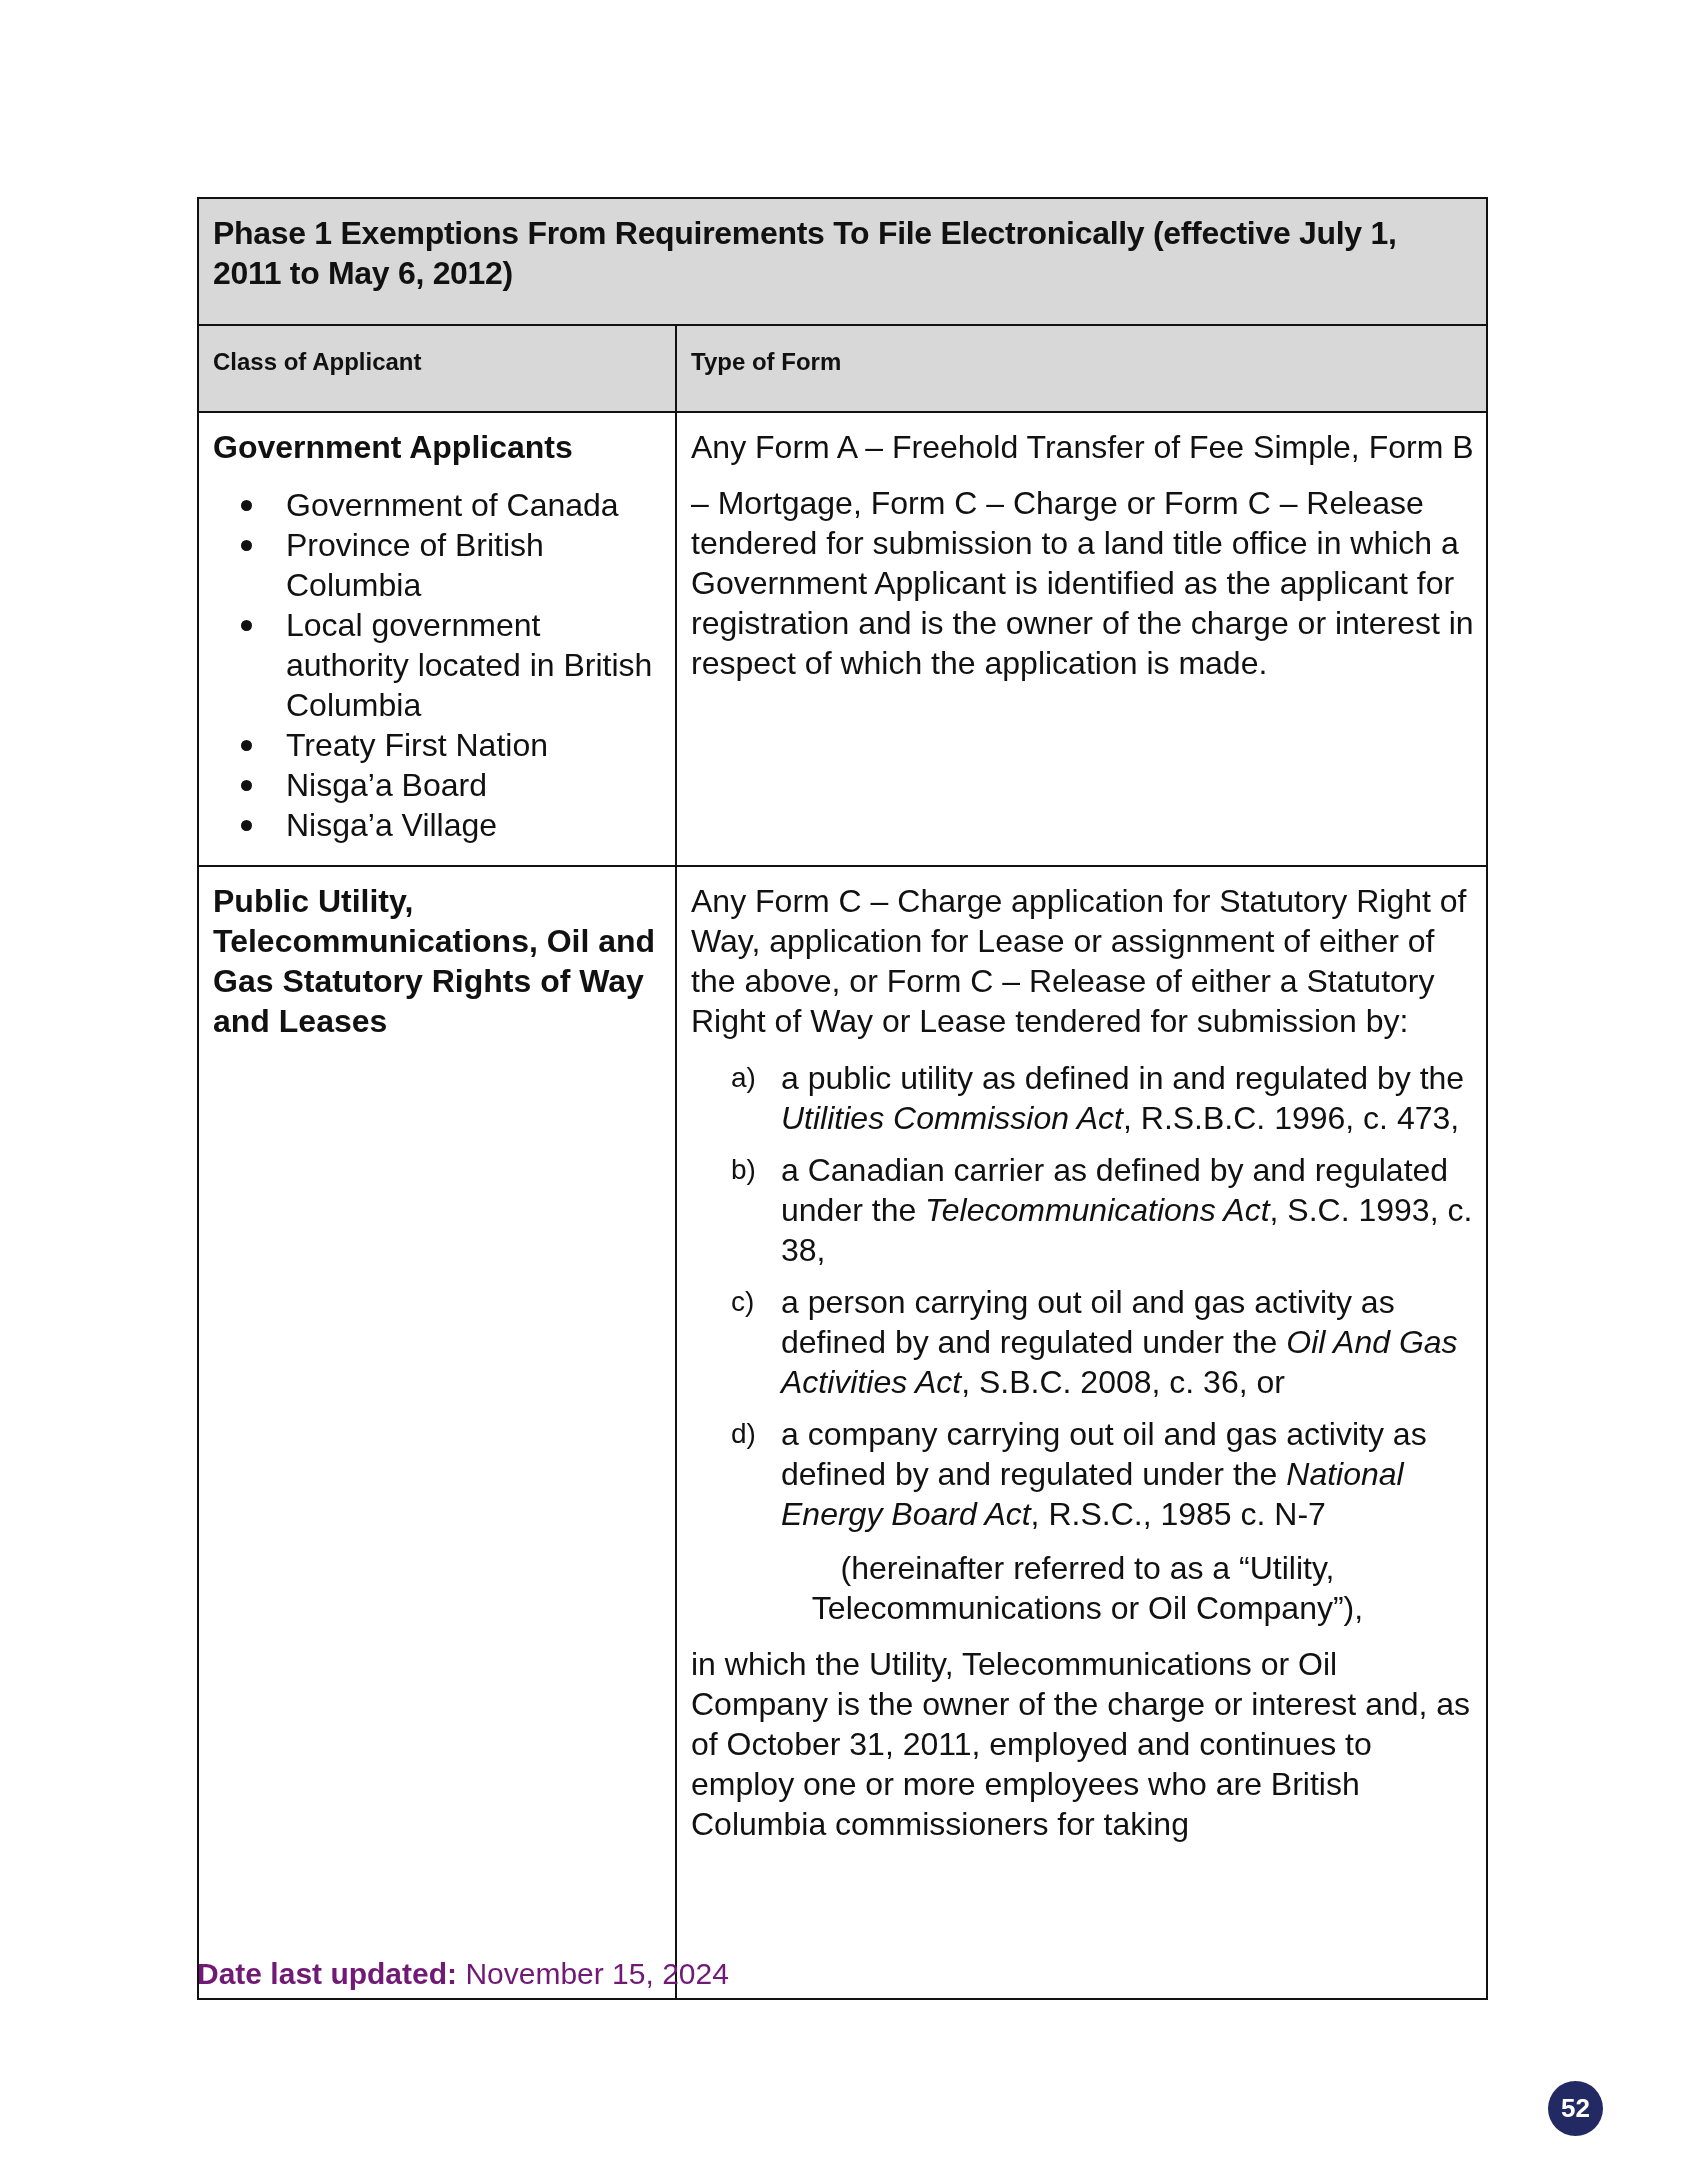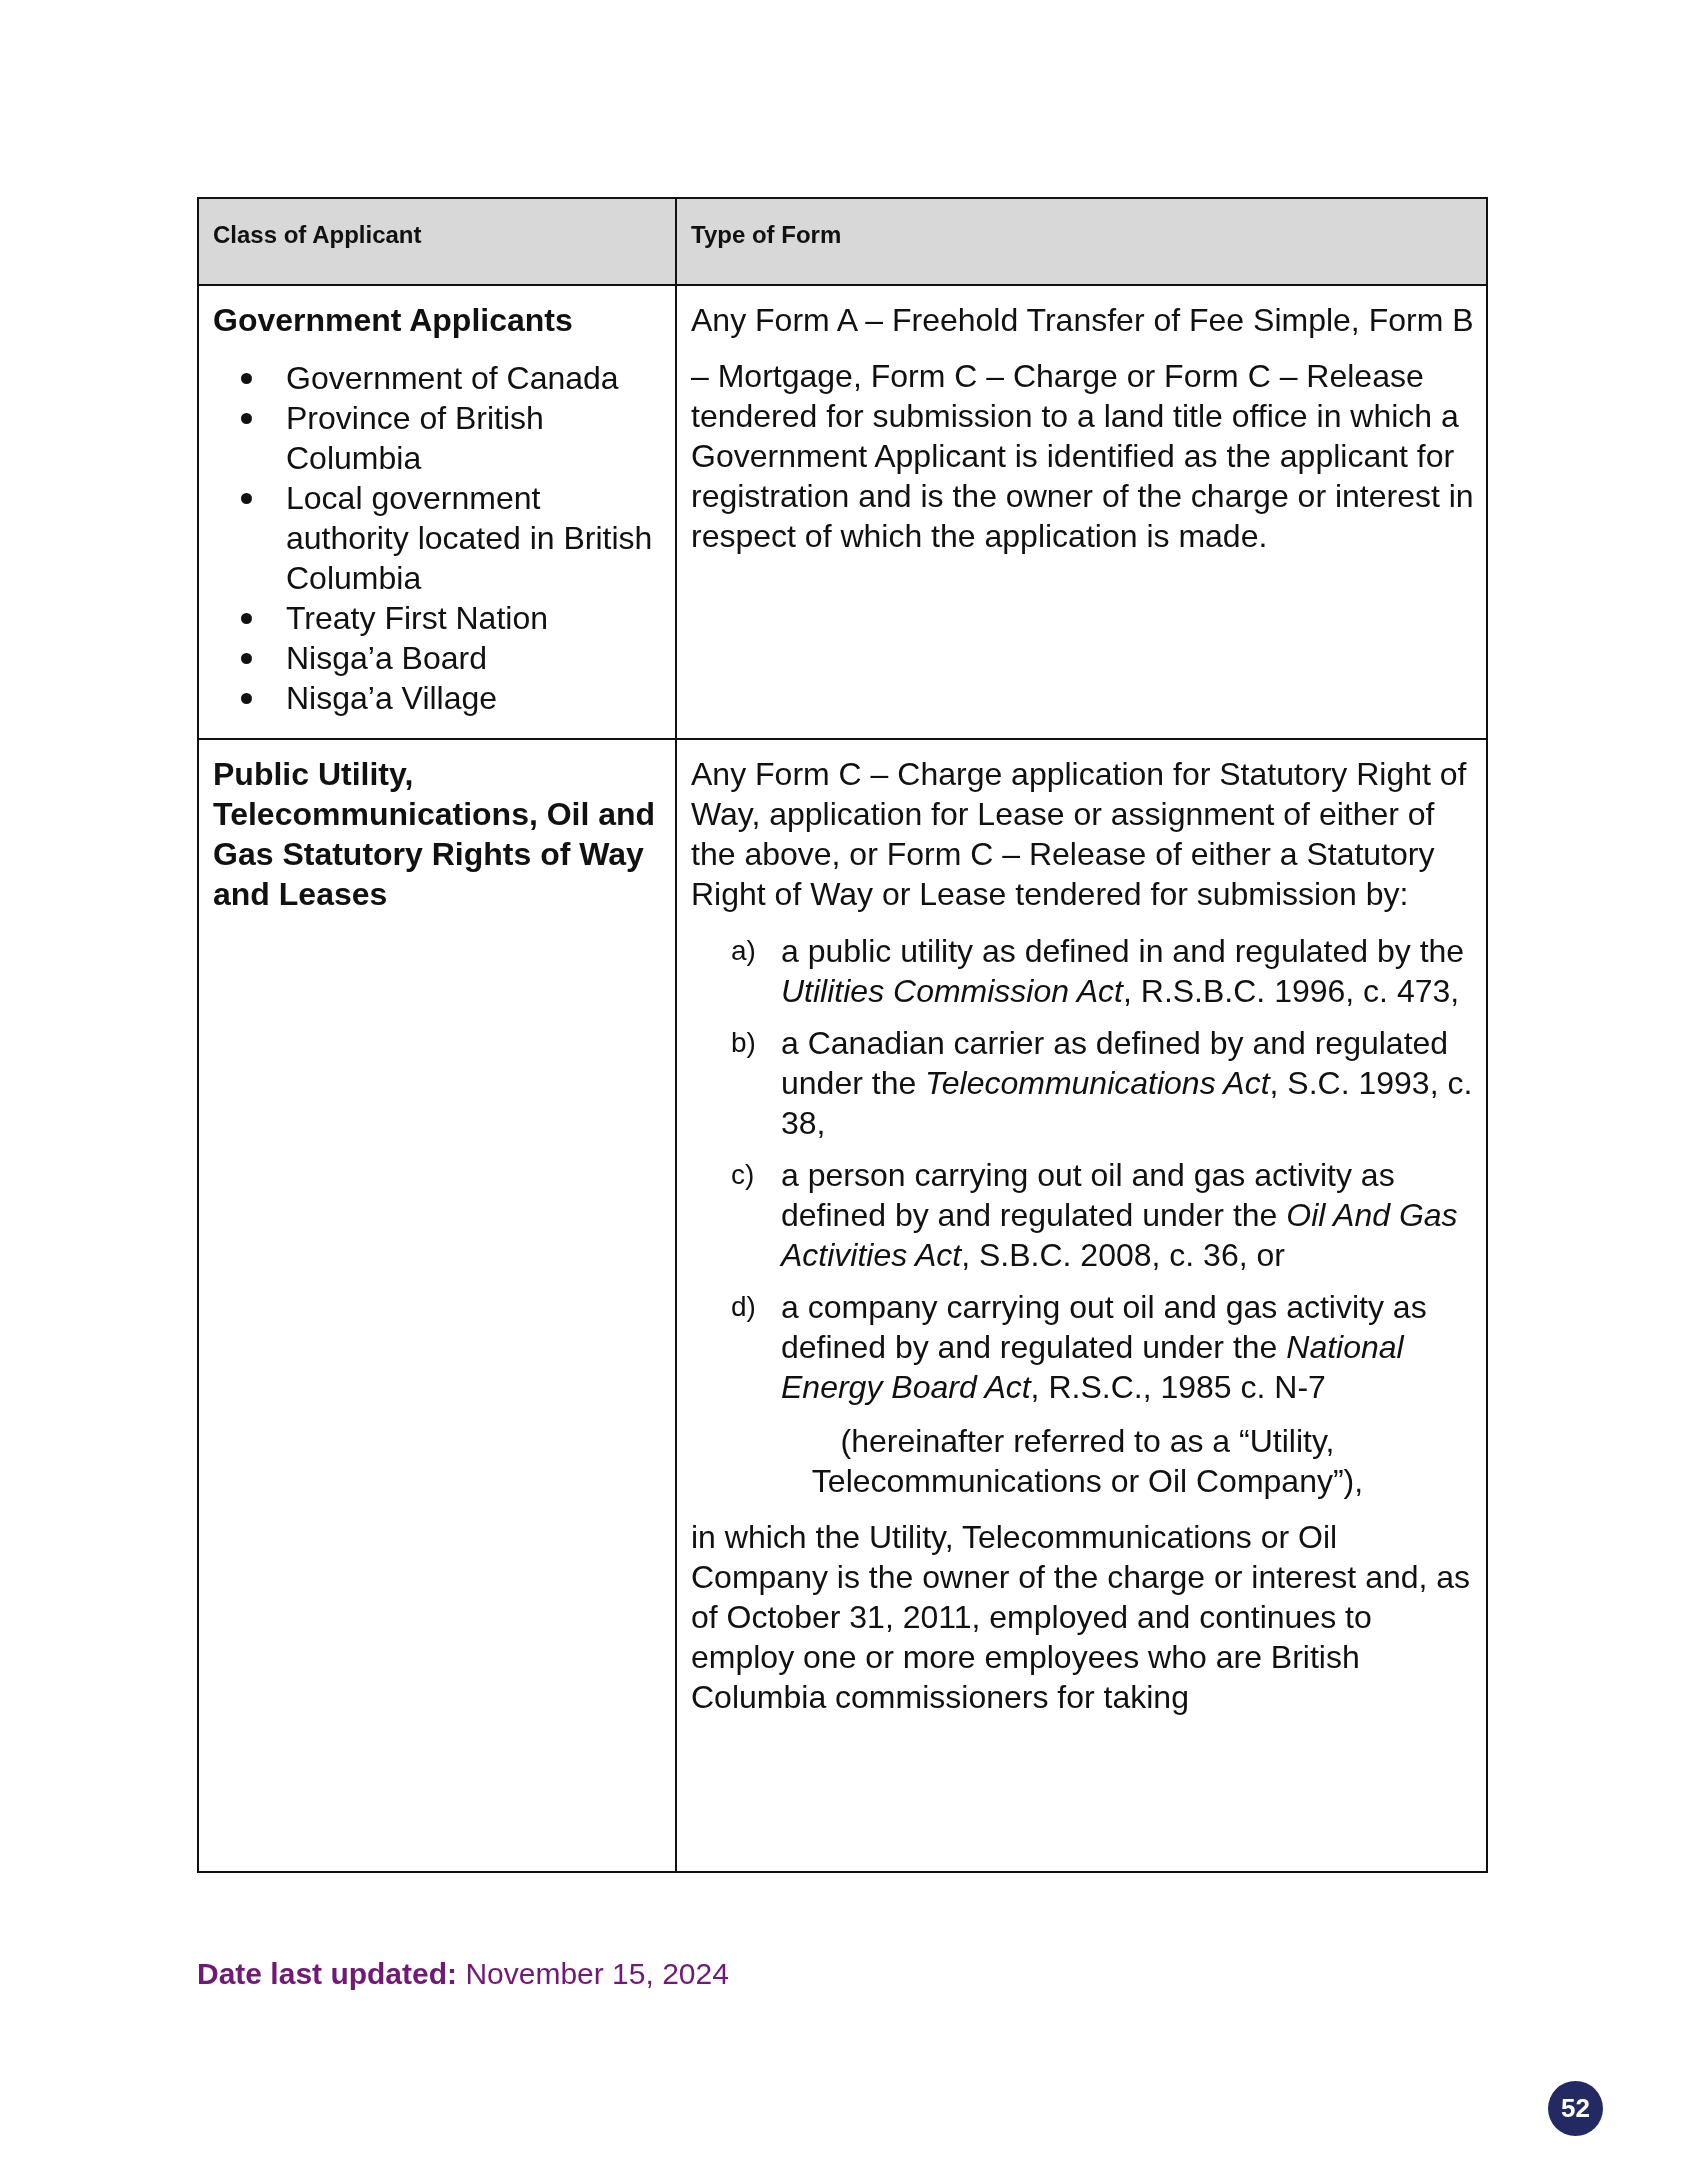--- a/index.html
+++ b/index.html
@@ -138,20 +138,23 @@
   </style>
 </head>
 <body>
 
 <table class="page-table">
   <colgroup>
     <col class="col-left">
     <col class="col-right">
   </colgroup>
   <tbody>
+      <tr>
+    <td colspan="2" class="title-cell">Phase 1 Exemptions From Requirements To File Electronically (effective July 1, 2011 to May 6, 2012)</td>
+  </tr>
   <tr>
     <td class="head-cell">Class of Applicant</td>
     <td class="head-cell">Type of Form</td>
   </tr>
 
   <tr class="row1">
     <td class="left-cell">
       <div class="group-title">Government Applicants</div>
       <ul class="bullets">
         <li><span class="bullet-dot"></span><span>Government of Canada</span></li>

